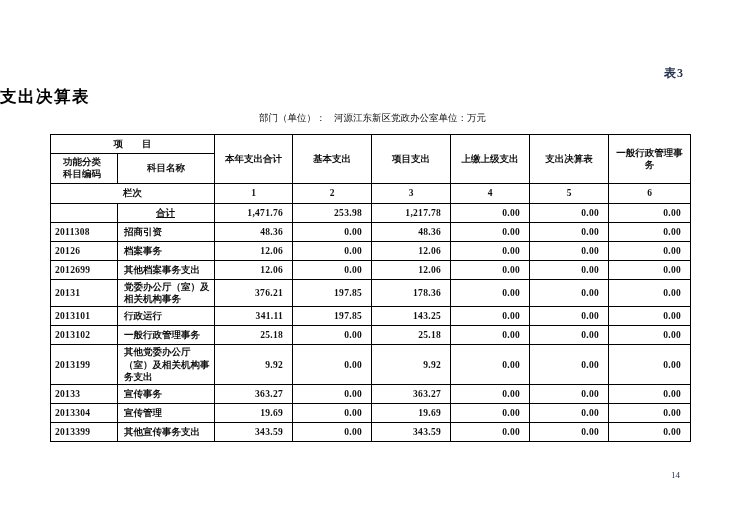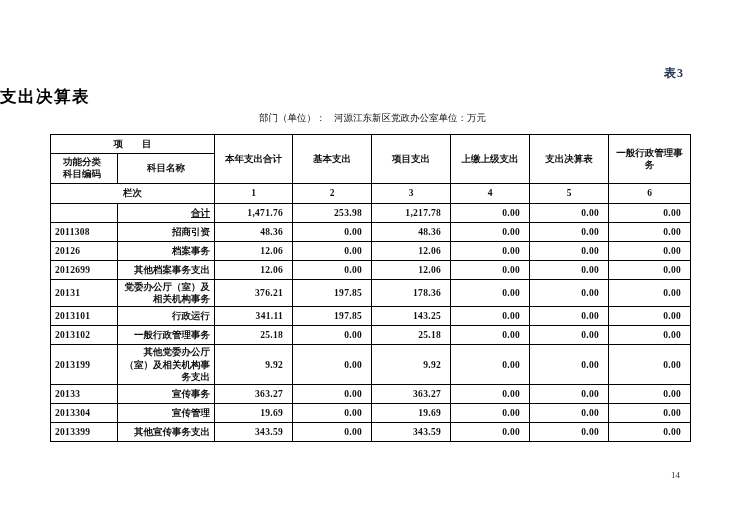--- a/index.html
+++ b/index.html
@@ -62,22 +62,22 @@
     vertical-align: middle;
     line-height: 1.3;
     overflow: hidden;
   }
   .main-table th { text-align: center; padding: 2px 3px; }
   .hdr-row1 th { height: 19px; }
   .hdr-row2 th { height: 29px; }
   .hdr-row3 th { height: 20px; }
   .main-table td { height: 19px; padding: 1px 4px; }
   td.code-cell  { text-align: left; letter-spacing: 0.3px; }
-  td.name-cell  { text-align: right; padding-left: 6px; }
-  td.name-cell.center { text-align: right; padding-left: 3px; text-decoration: underline; }
+  td.name-cell  { text-align: left; padding-left: 6px; }
+  td.name-cell.center { text-align: center; padding-left: 3px; text-decoration: underline; }
   td.value-cell { text-align: right; padding-right: 9px; letter-spacing: 0.3px; }
   .page-num {
     position: absolute;
     top: 470px;
     left: 671px;
     font-size: 9px;
     font-weight: normal;
     color: #26334d;
   }
 </style>

